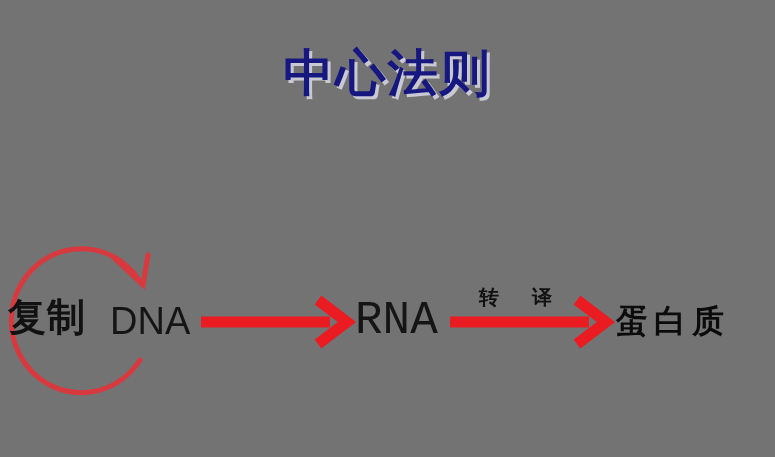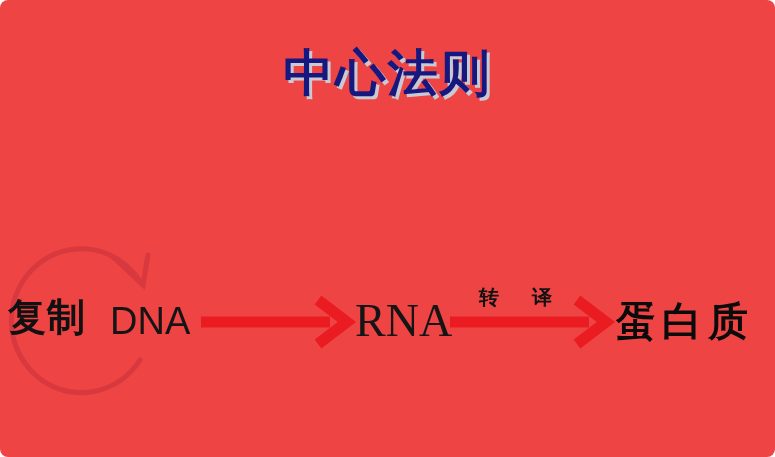--- a/index.html
+++ b/index.html
@@ -7,23 +7,22 @@
     padding: 0;
     background: #ffffff;
   }
   body {
     font-family: "Liberation Sans", sans-serif;
   }
   #canvas {
     position: relative;
     width: 775px;
     height: 457px;
-    background: #ef4444;
+    background: #737373;
     overflow: hidden;
-    border-radius: 8px;
   }
 
   
   #title {
     position: absolute;
     left: 0;
     top: 44px;
     width: 775px;
     text-align: center;
     font-family: "DejaVu Serif", "Liberation Serif", serif;
@@ -72,31 +71,31 @@
     top: 296px;
     font-family: "Liberation Sans", "DejaVu Sans", sans-serif;
     font-size: 38px;
     line-height: 50px;
     font-weight: 400;
     color: #151515;
   }
   #label-rna {
     left: 355px;
     top: 296px;
-    font-family: Liberation Serif, serif;
+    font-family: Liberation Mono, monospace;
     font-size: 46px;
     line-height: 50px;
     font-weight: 400;
     color: #151515;
   }
   #label-protein {
     left: 616px;
     top: 296px;
     font-family: "DejaVu Sans", "Liberation Sans", sans-serif;
-    font-size: 40px;
+    font-size: 32px;
     line-height: 50px;
     font-weight: 700;
     letter-spacing: 6px;
     color: #0b0b0b;
   }
 
   
   .arrow-caption {
     position: absolute;
     white-space: nowrap;

